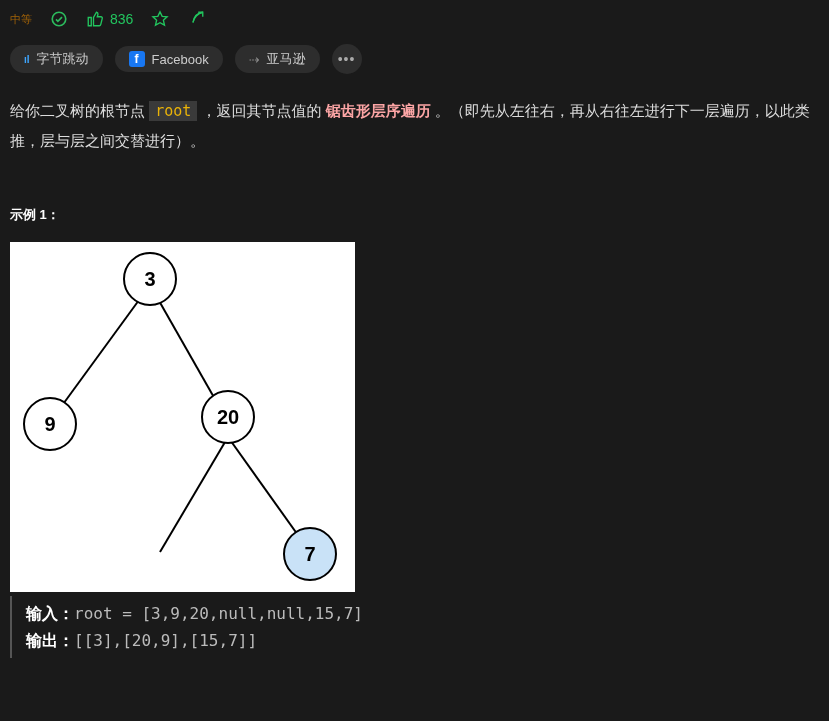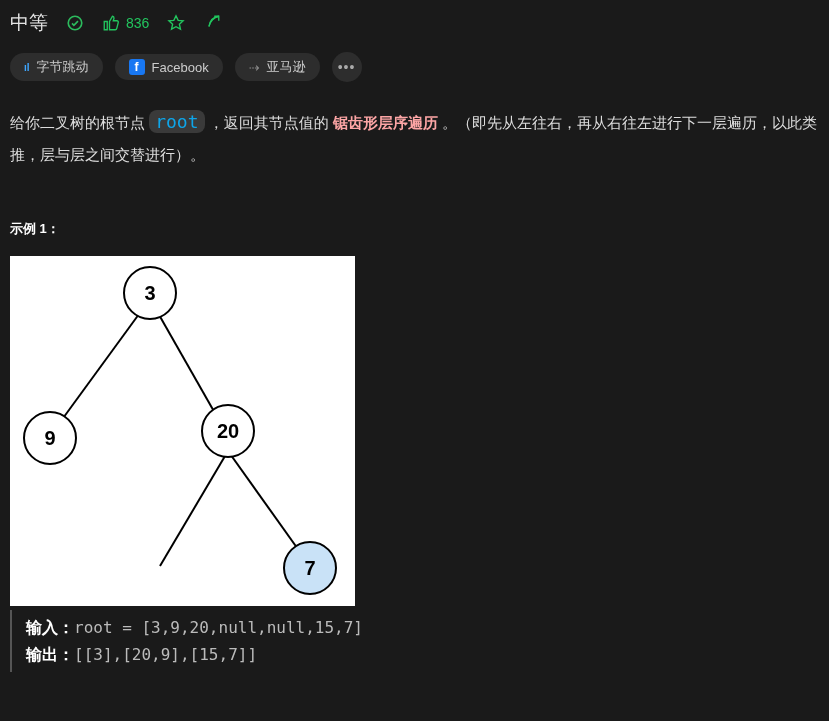--- a/index.html
+++ b/index.html
@@ -11,22 +11,22 @@
       width: 829px;
       padding: 10px;
     }
     .header-row {
       display: flex;
       align-items: center;
       gap: 18px;
       margin-bottom: 16px;
     }
     .difficulty {
-      color: #e5e5e5;
-      font-size: 19px;
+      color: #a16207;
+      font-size: 11px;
     }
     .icon-btn {
       display: inline-flex;
       align-items: center;
       gap: 6px;
       color: #22c55e;
       cursor: pointer;
       font-size: 14px;
     }
     .icon-btn svg { width: 18px; height: 18px; }
@@ -69,25 +69,25 @@
       letter-spacing: 1px;
     }
     .desc {
       line-height: 2;
       font-size: 15px;
       color: #ddd;
       margin-bottom: 50px;
     }
     .desc code.var {
       background: #3a3a3a;
-      border-radius: 8px;
+      border-radius: 0;
       padding: 1px 6px;
       font-family: "Consolas", monospace;
-      font-size: 18px;
-      color: #0ea5e9;
+      font-size: 15px;
+      color: #eab308;
     }
     .desc strong { color: #fca5a5; font-weight: bold; }
     .example-heading {
       font-weight: bold;
       font-size: 13px;
       color: #fff;
       margin-bottom: 18px;
     }
     .tree-img {
       background: #fff;

